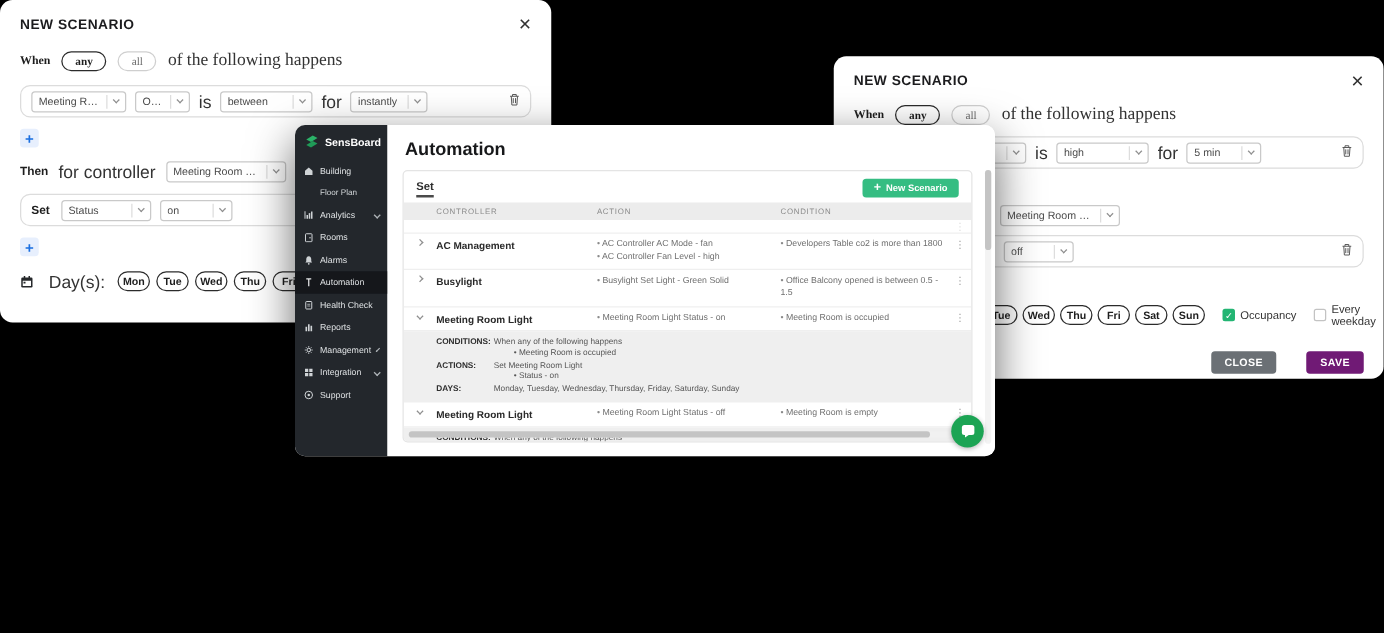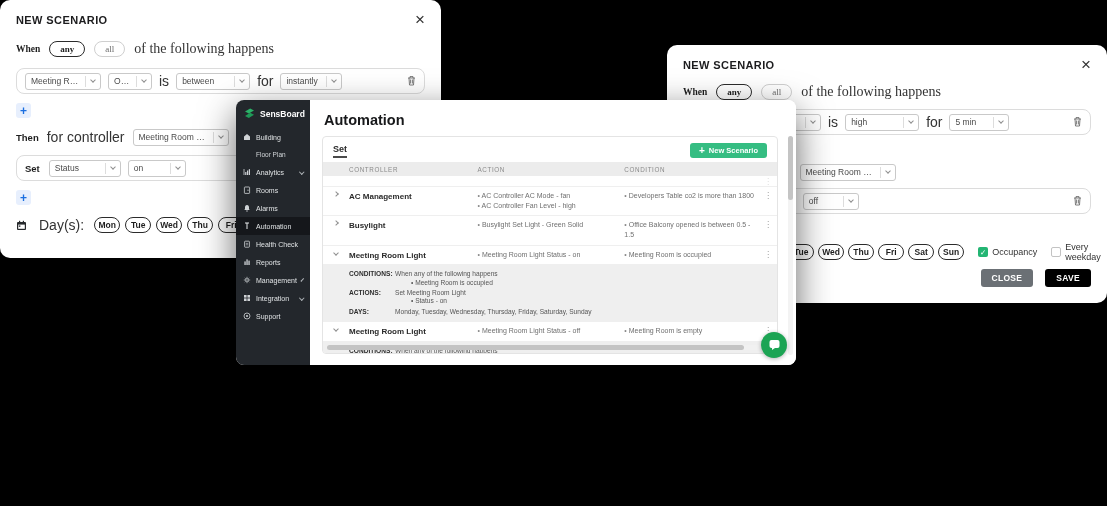--- a/index.html
+++ b/index.html
@@ -55,24 +55,24 @@
   .daysrow { margin-top:11px; gap:6px; height:18px; }
   .daypill {
     padding:2px 0; width:26px; text-align:center; border-radius:9px; font-size:8.5px;
     font-weight:700; border:1.4px solid #2b2b2b; color:#1e1e1e; background:#fff; flex:none;
   }
   .cbwrap { display:flex; align-items:center; gap:4px; margin-left:8px; }
   .cb { width:10px; height:10px; border-radius:2px; flex:none; display:flex; align-items:center; justify-content:center; }
   .cb.on { background:#23b573; color:#fff; font-size:7.5px; }
   .cb.offb { background:#fff; border:1px solid #c3c3c3; }
   .cbl { font-size:9px; color:#333; }
-  .btnrow { margin-top:8px; display:flex; justify-content:flex-end; gap:12px; }
+  .btnrow { margin-top:20px; display:flex; justify-content:flex-end; gap:24px; }
   .btn { padding:4px 11px; border-radius:3px; font-size:8.5px; font-weight:700; color:#fff; letter-spacing:.3px; }
   .btn.close { background:#6b7075; }
-  .btn.save { background:#000000; }
+  .btn.save { background:#701a75; }
   
   #app {
     position:absolute; left:236px; top:100px; width:560px; height:265px;
     border-radius:8px; overflow:hidden; display:flex;
     box-shadow:0 12px 36px rgba(0,0,0,.6); background:#fff;
   }
   #sidebar { width:74px; background:#23272c; flex:none; display:flex; flex-direction:column; }
   .logo { display:flex; align-items:center; gap:4px; padding:7px 7px 8px 7px; }
   .logo .brand { color:#fff; font-size:8.5px; font-weight:600; }
   .sitem { display:flex; align-items:center; gap:5px; padding:5px 7px; color:#dfe2e4; font-size:7px; }

